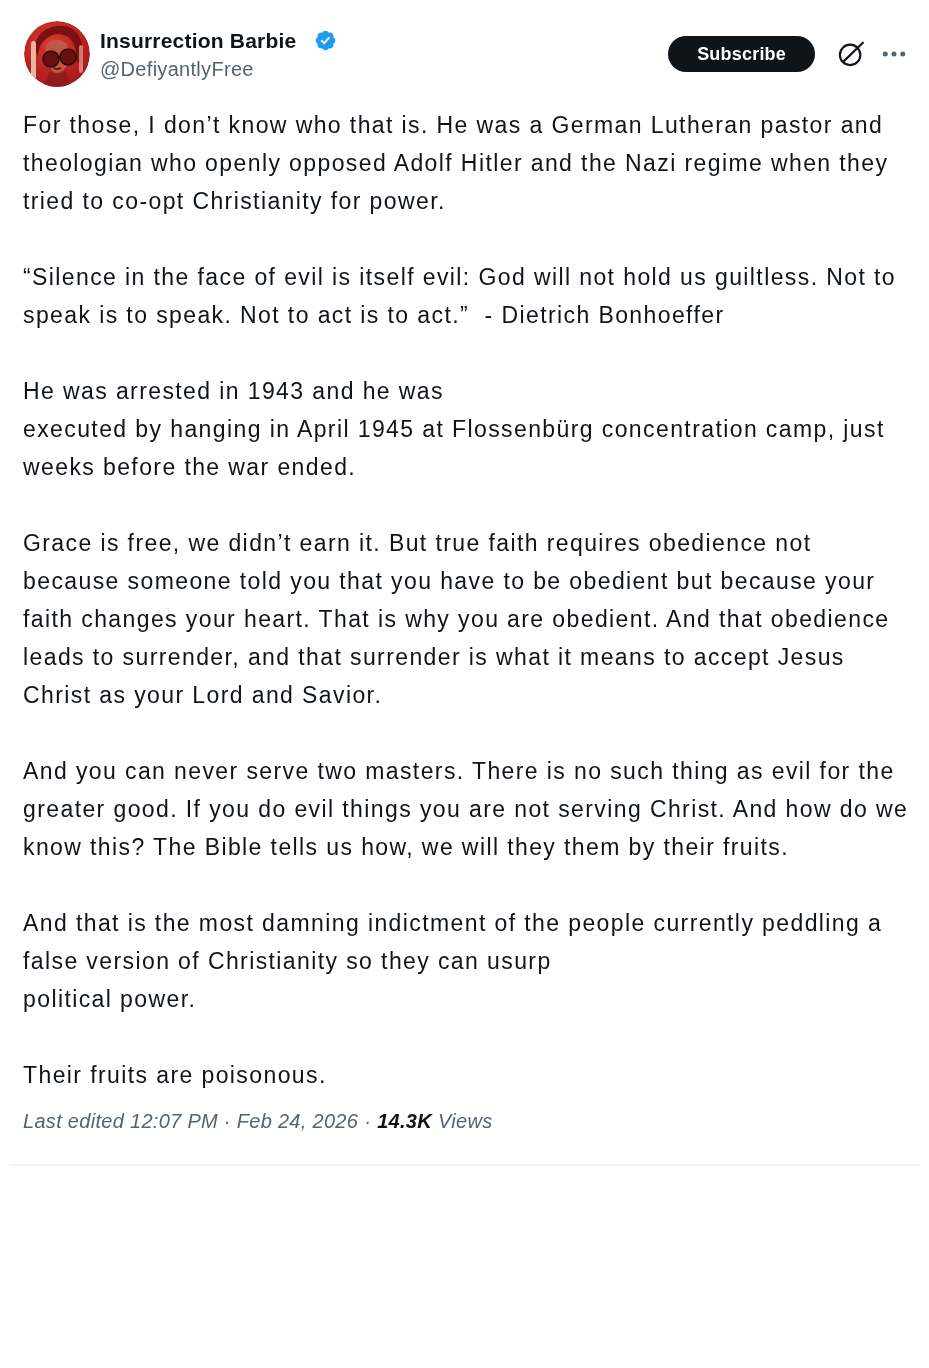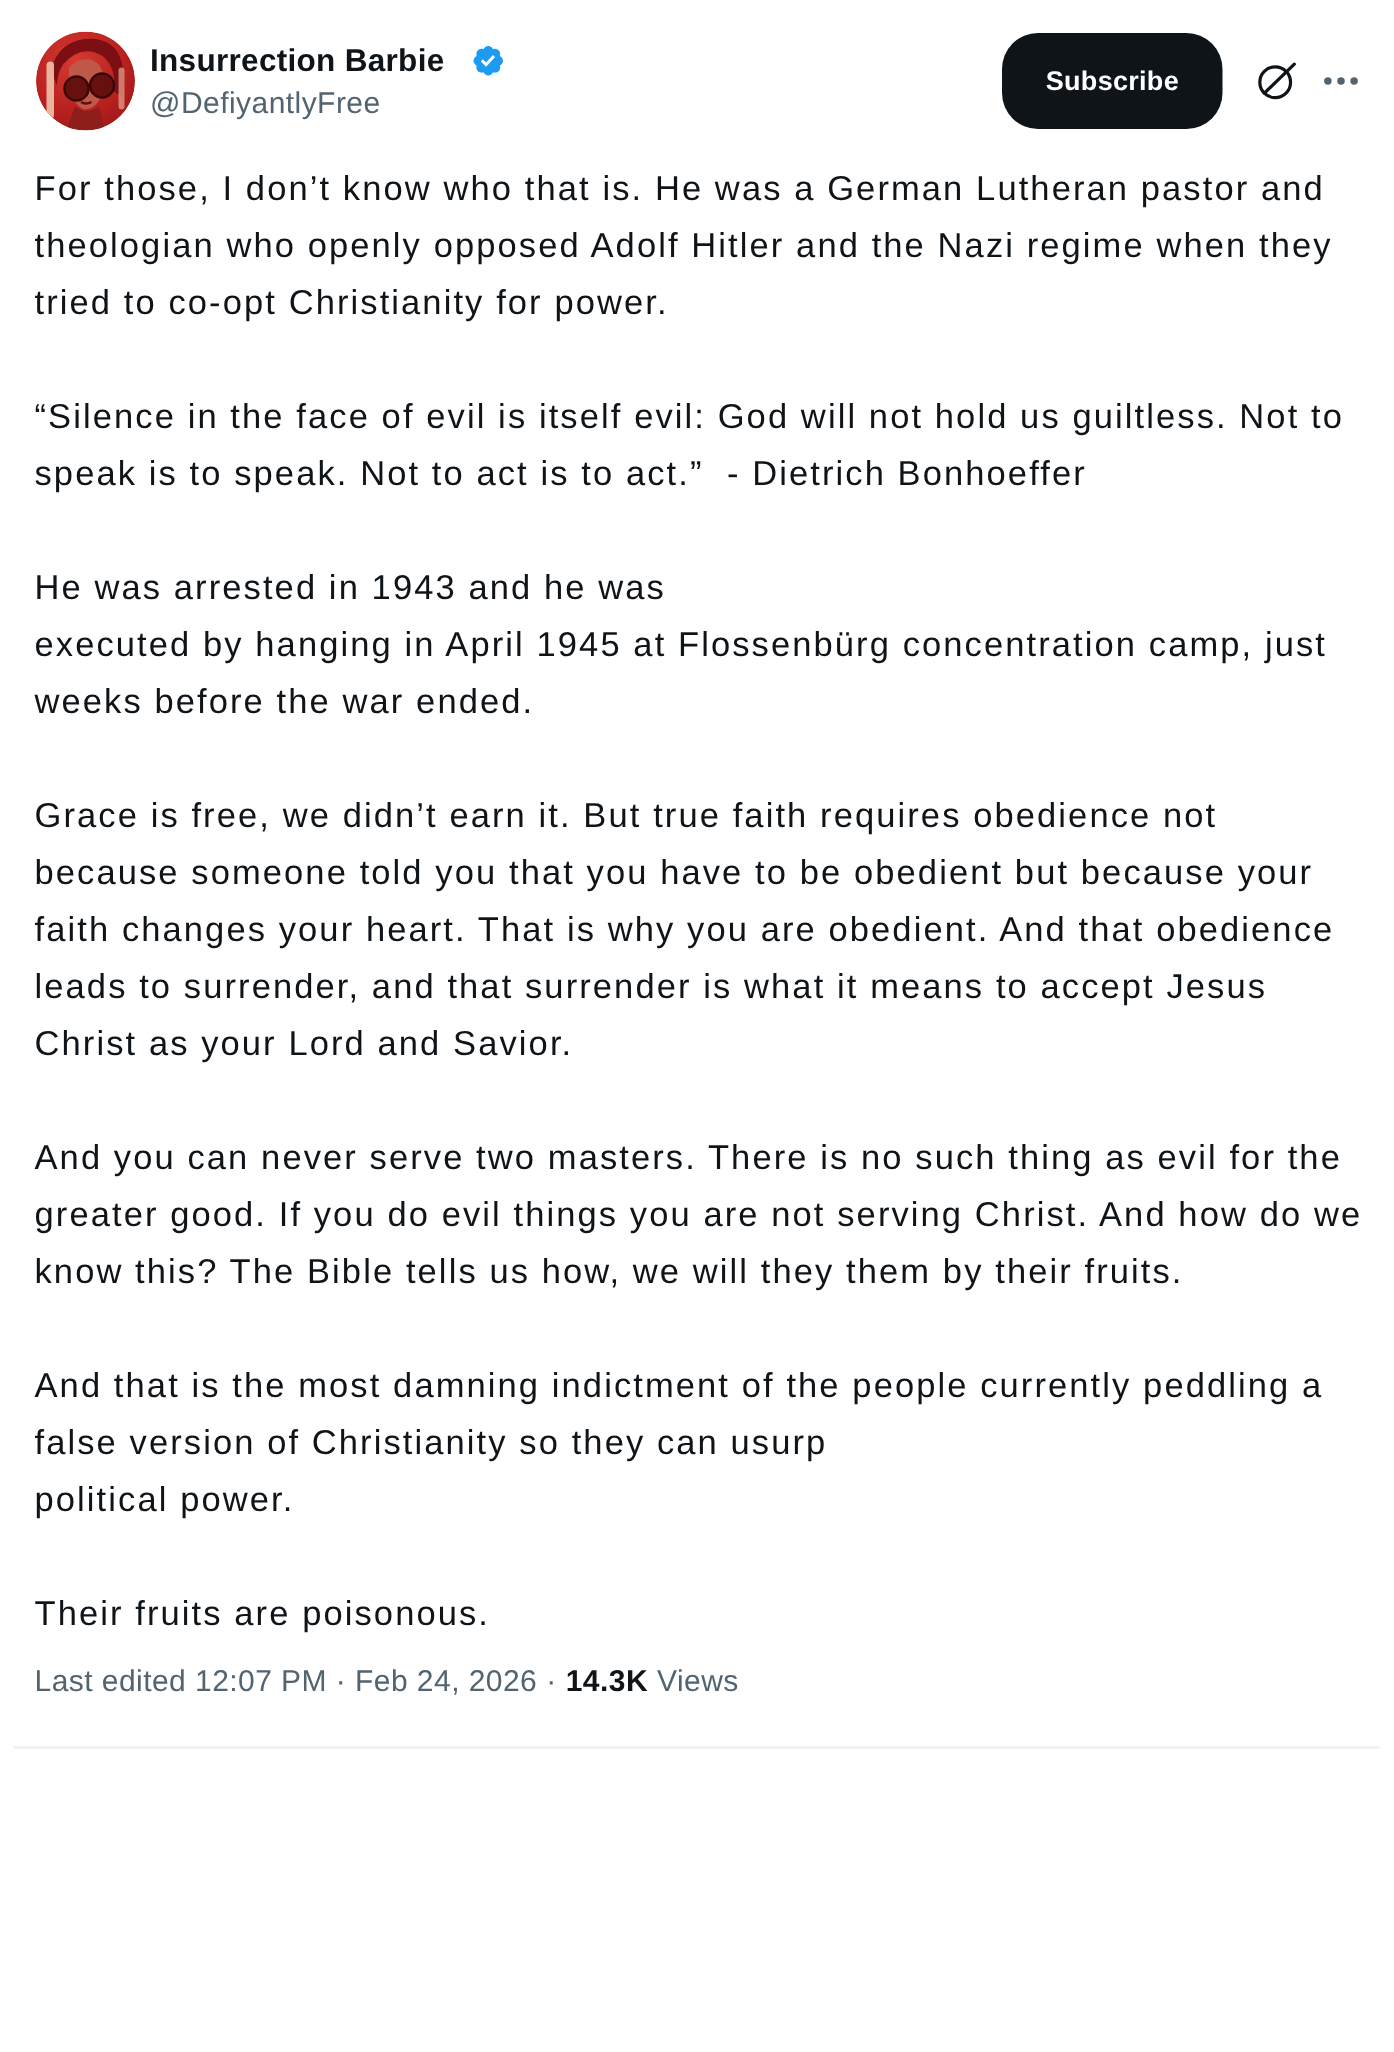--- a/index.html
+++ b/index.html
@@ -59,21 +59,21 @@
   .controls {
     margin-left: auto;
     display: flex;
     align-items: center;
   }
   .subscribe-btn {
     background: var(--button-bg);
     color: #ffffff;
     border: none;
     border-radius: 24px;
-    height: 64px;
+    height: 36px;
     padding: 0 29px;
     font-size: 18px;
     font-weight: 700;
     font-family: inherit;
     letter-spacing: 0.2px;
     cursor: pointer;
   }
   .icon-btn {
     background: none;
     border: none;
@@ -105,20 +105,21 @@
   .footer {
     display: flex;
     align-items: flex-end;
     padding: 0 23px;
     margin-top: 14px;
     font-size: 20px;
     line-height: 26px;
     color: var(--text-secondary);
     letter-spacing: 0.3px;
     white-space: pre;
+    font-style: italic;
   }
   .meta-sep { margin: 0 6px; }
   .views-count { font-weight: 700; color: var(--text-primary); }
   .views-label { margin-left: 6px; }
 
   .divider {
     height: 2px;
     background: var(--divider);
     border-radius: 1px;
     margin: 30px 9px 0 9px;

